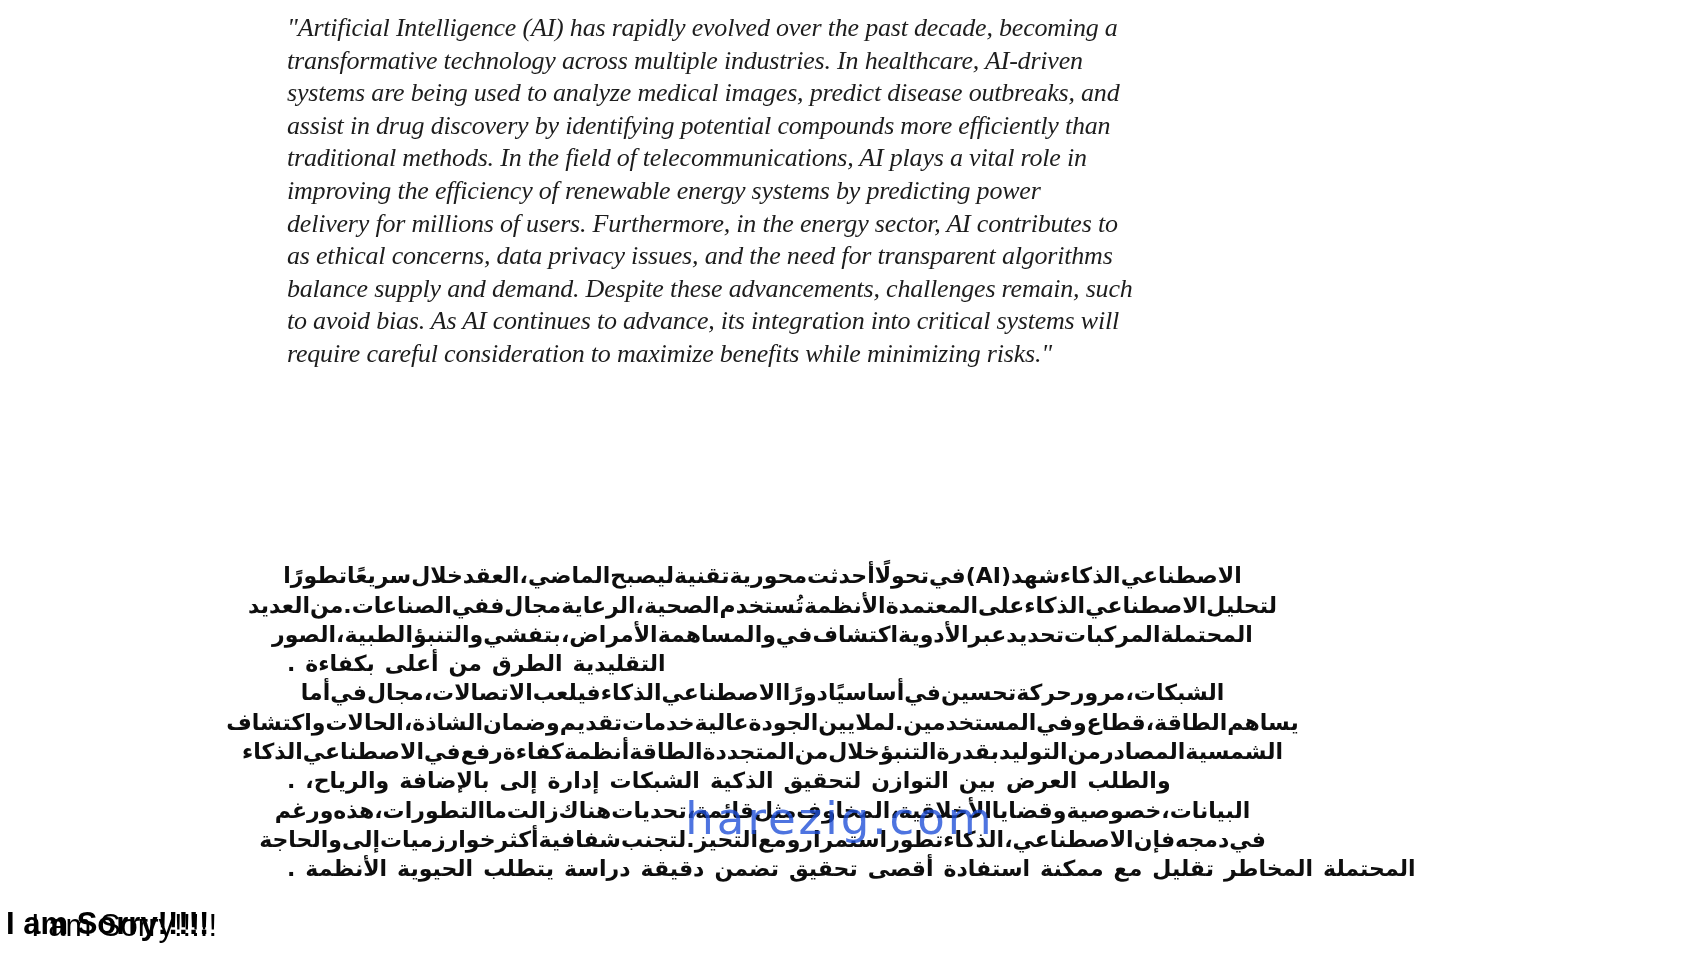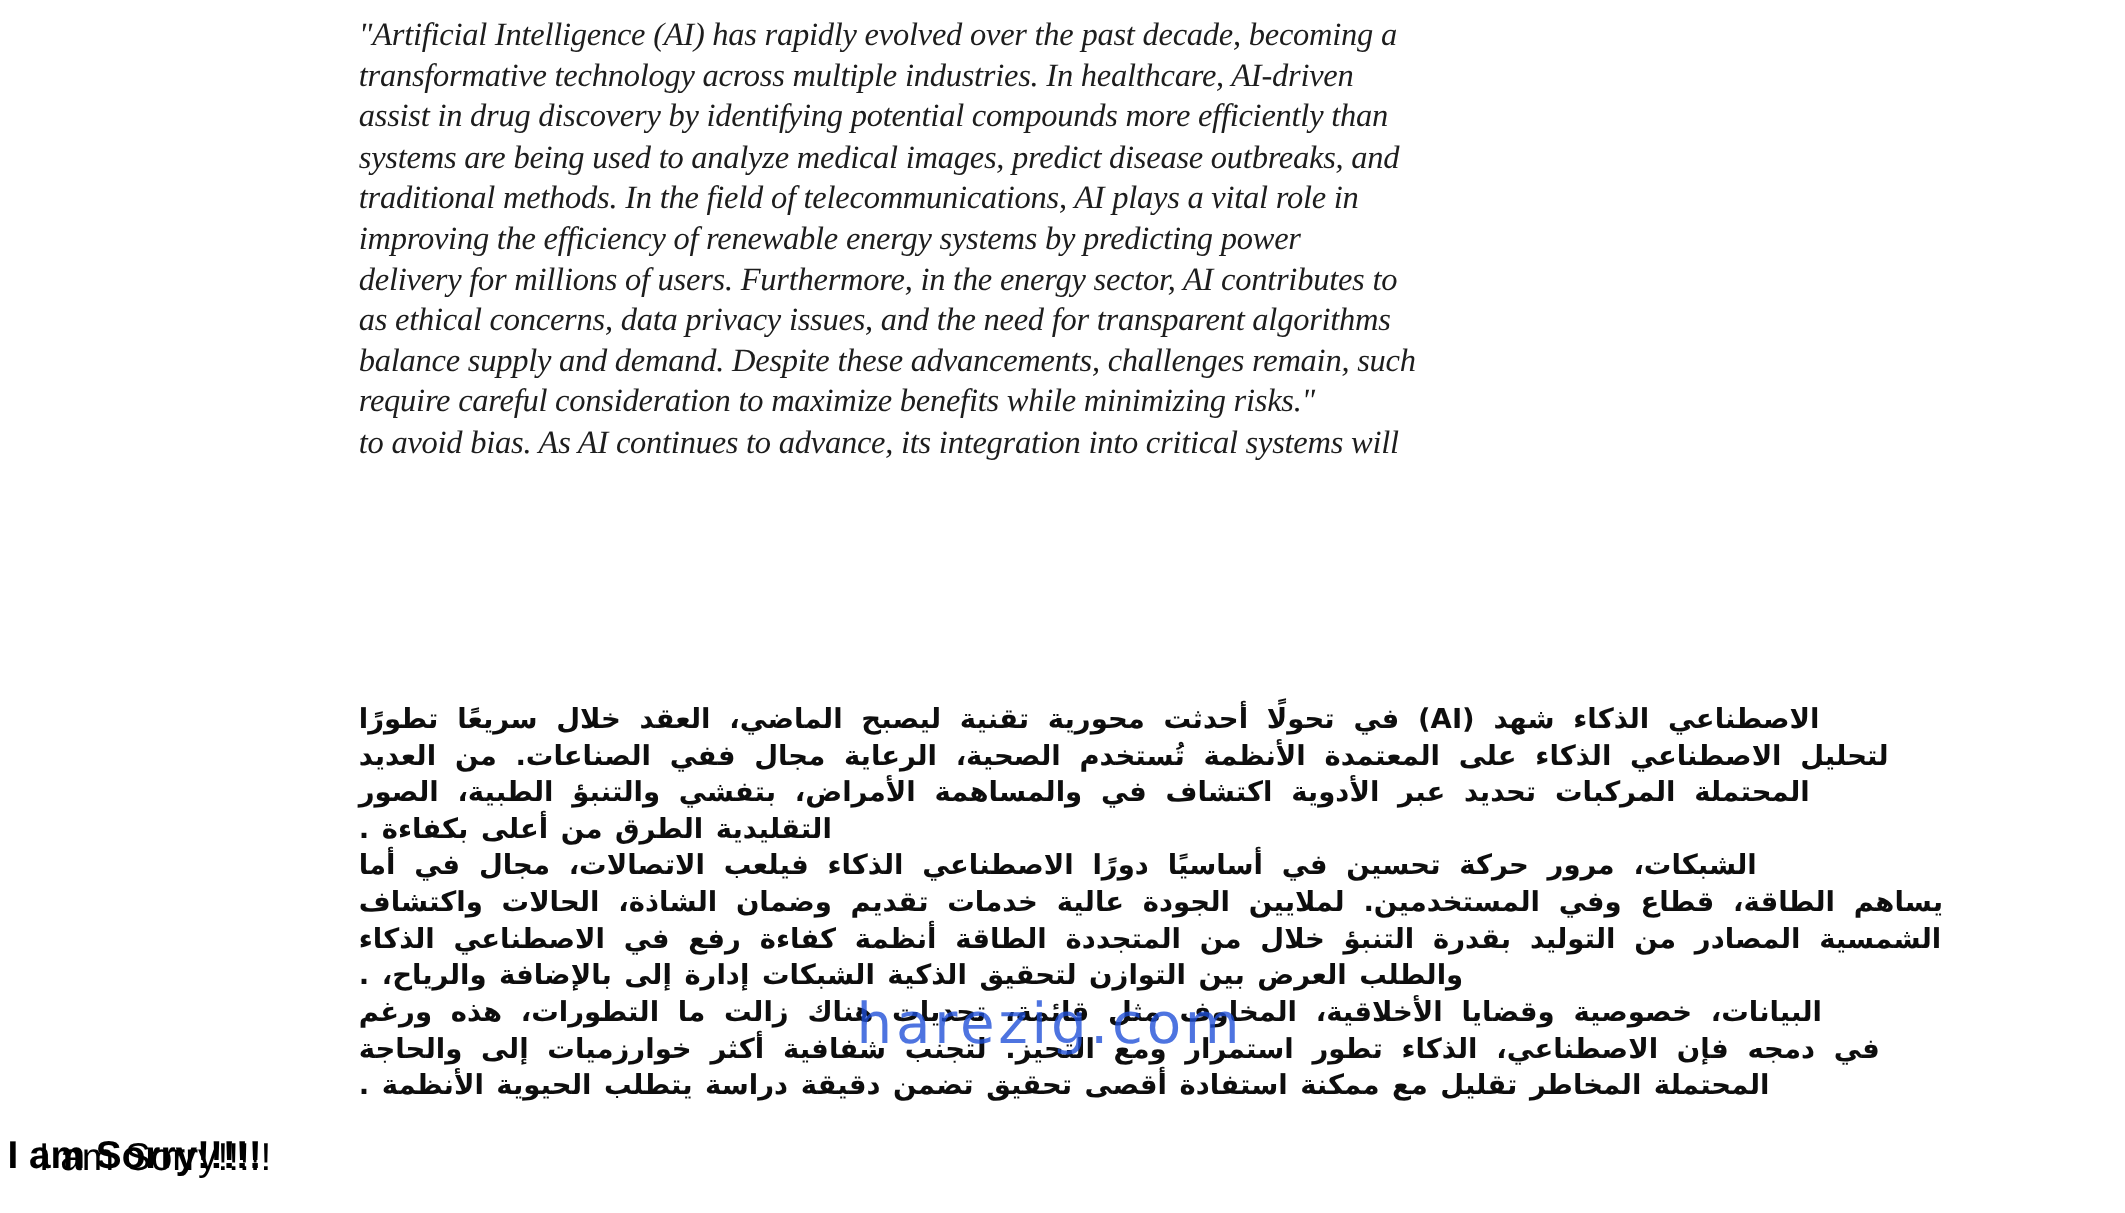--- a/index.html
+++ b/index.html
@@ -35,21 +35,21 @@
   }
   .ar-line {
     display: flex;
     direction: ltr;
     justify-content: flex-start;
     gap: 10px;
     height: 29.3px;
     align-items: flex-end;
     white-space: nowrap;
   }
-  .ar-line.full { justify-content: space-between; gap: 15px; }
+  .ar-line.full { justify-content: center; gap: 0; }
   .ar-line span {
     font-family: "DejaVu Sans", sans-serif;
     font-weight: 700;
     font-size: 22px;
     line-height: 27px;
     color: #0e0e0e;
   }
 
   
   .watermark {
@@ -93,29 +93,29 @@
   }
   .sorry-copy.c1 { left: 0; font-weight: 700; }
   .sorry-copy.c2 { left: 25px; top: 2px; font-weight: 400; }
 </style>
 </head>
 <body>
 
 <div class="en-block">
     <div class="en-line">"Artificial Intelligence (AI) has rapidly evolved over the past decade, becoming a</div>
     <div class="en-line">transformative technology across multiple industries. In healthcare, AI-driven</div>
+    <div class="en-line">systems are being used to analyze medical images, predict disease outbreaks, and</div>
     <div class="en-line">assist in drug discovery by identifying potential compounds more efficiently than</div>
-    <div class="en-line">systems are being used to analyze medical images, predict disease outbreaks, and</div>
     <div class="en-line">traditional methods. In the field of telecommunications, AI plays a vital role in</div>
     <div class="en-line">improving the efficiency of renewable energy systems by predicting power</div>
     <div class="en-line">delivery for millions of users. Furthermore, in the energy sector, AI contributes to</div>
     <div class="en-line">as ethical concerns, data privacy issues, and the need for transparent algorithms</div>
     <div class="en-line">balance supply and demand. Despite these advancements, challenges remain, such</div>
+    <div class="en-line">to avoid bias. As AI continues to advance, its integration into critical systems will</div>
     <div class="en-line">require careful consideration to maximize benefits while minimizing risks."</div>
-    <div class="en-line">to avoid bias. As AI continues to advance, its integration into critical systems will</div>
   </div>
 
 <div class="ar-block">
     <div class="ar-line full">
       <span dir="rtl">تطورًا</span>
       <span dir="rtl">سريعًا</span>
       <span dir="rtl">خلال</span>
       <span dir="rtl">العقد</span>
       <span dir="rtl">الماضي،</span>
       <span dir="rtl">ليصبح</span>

